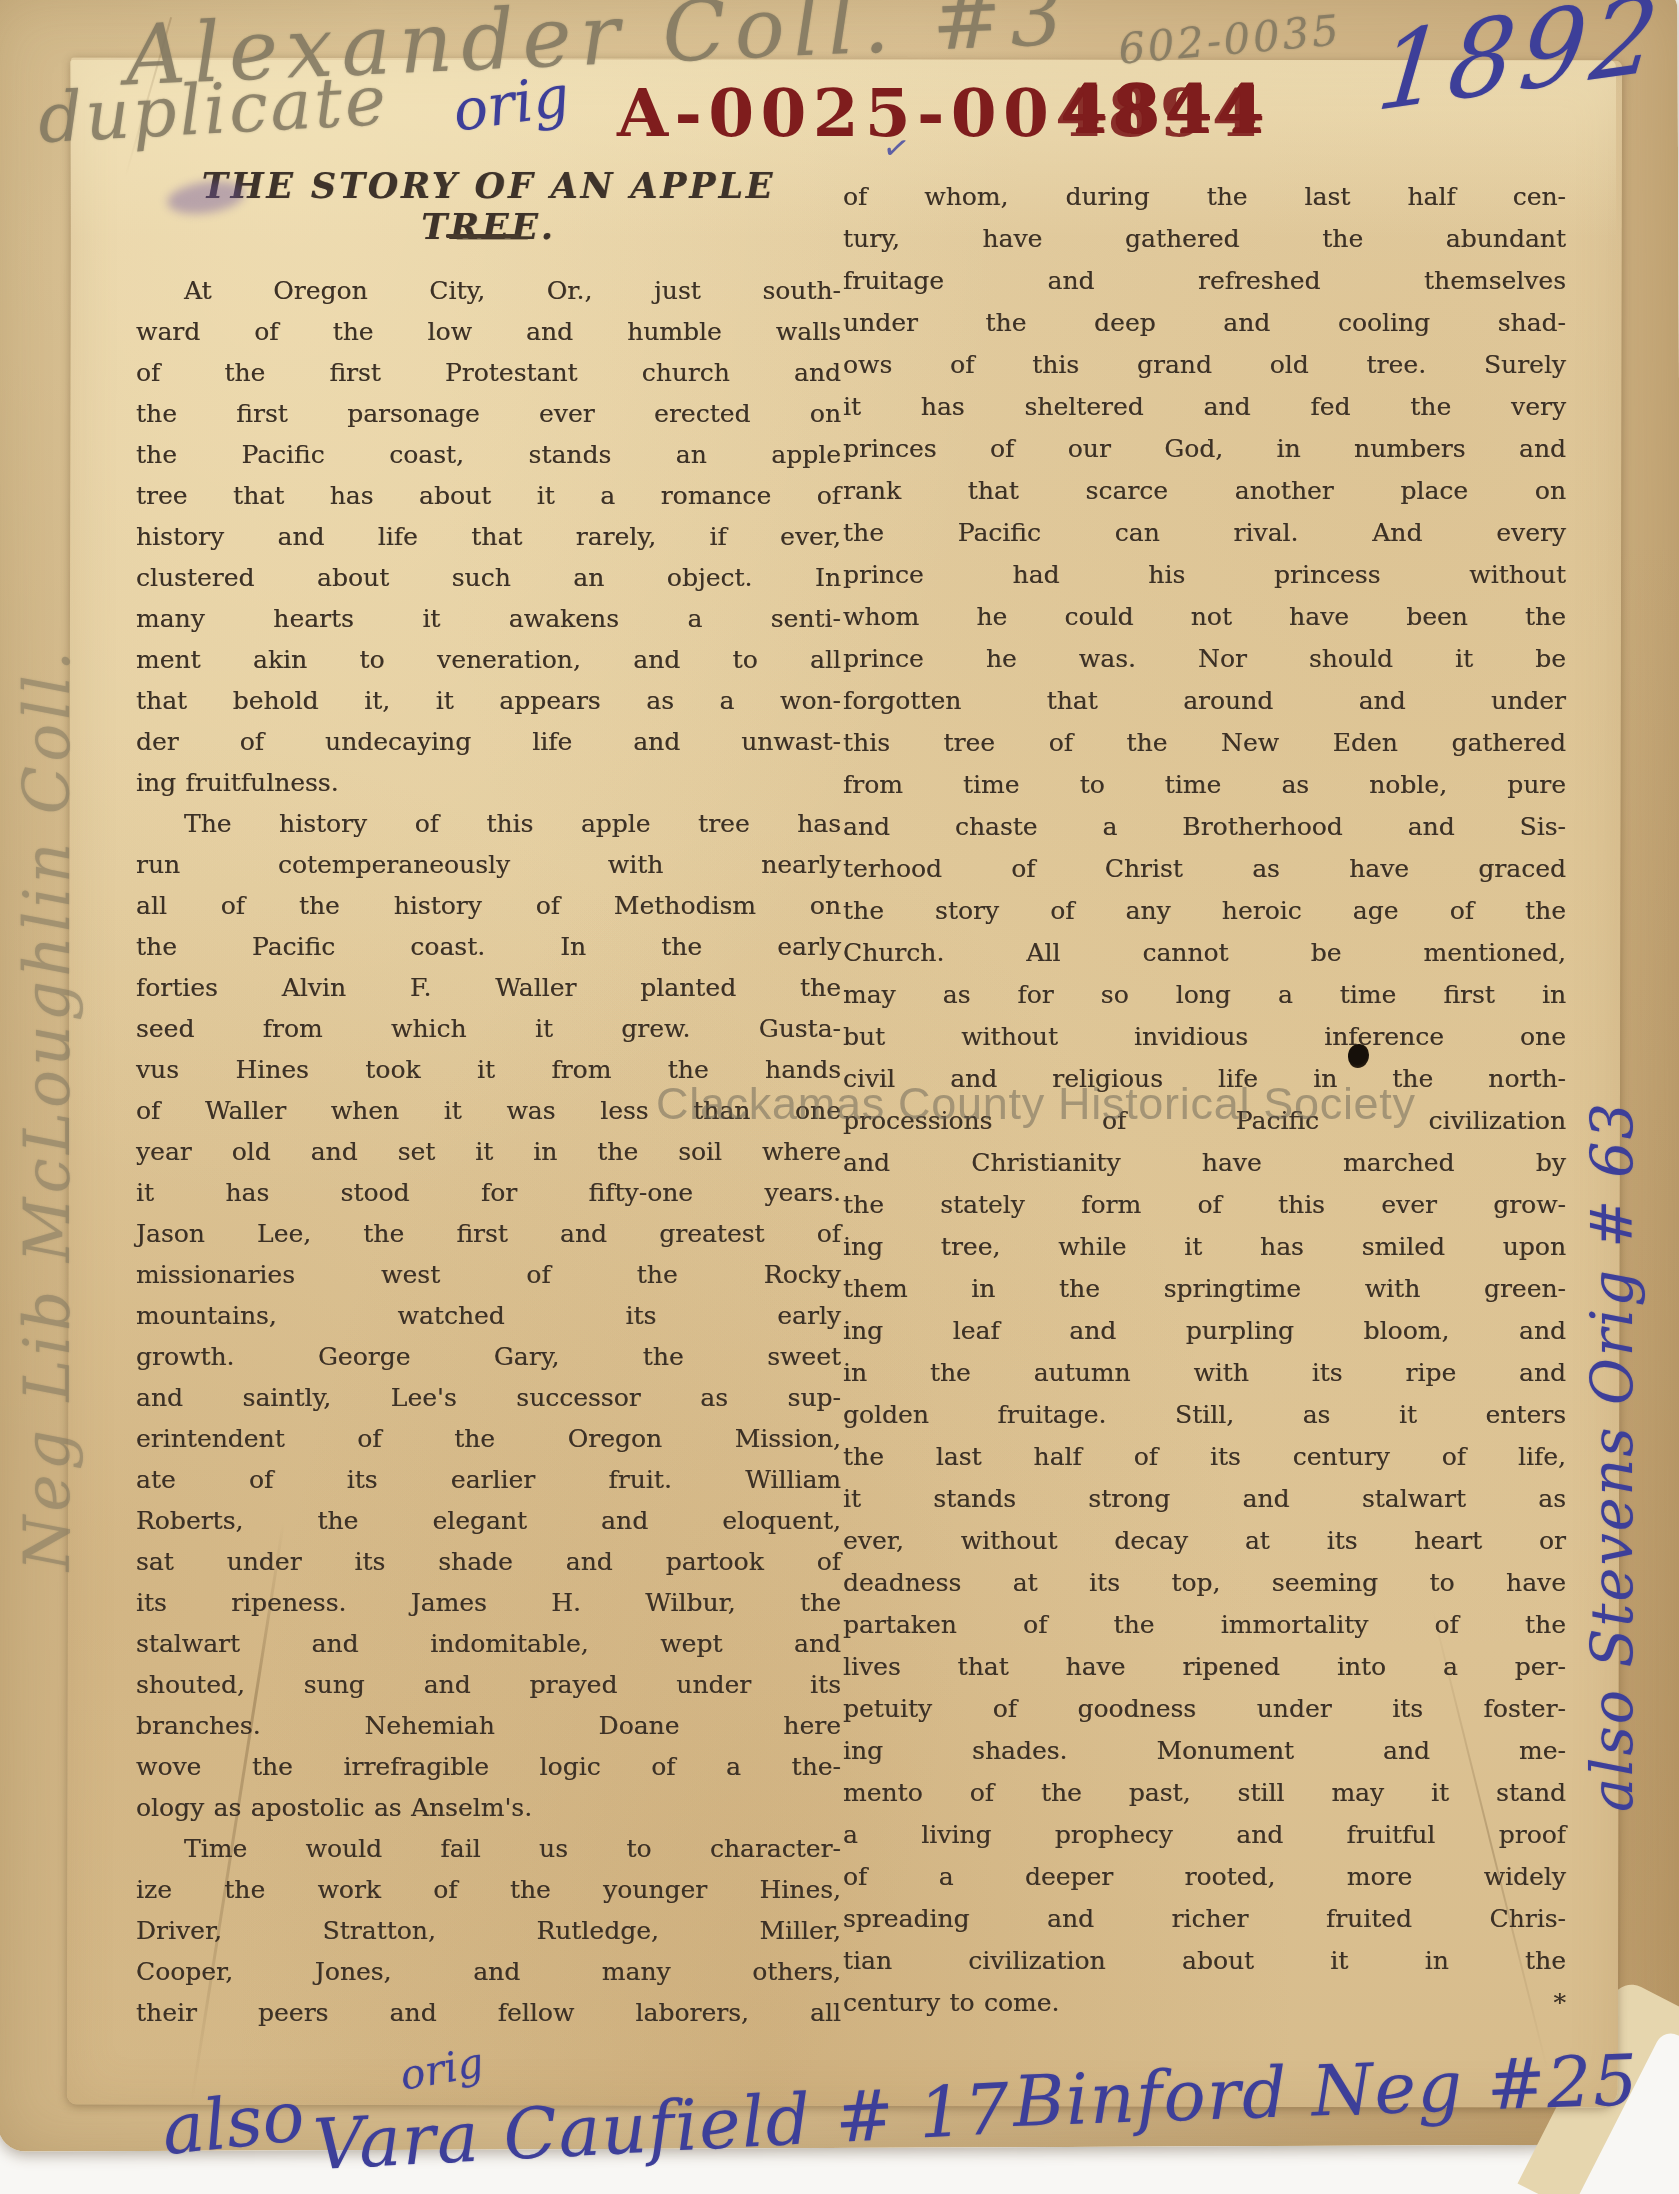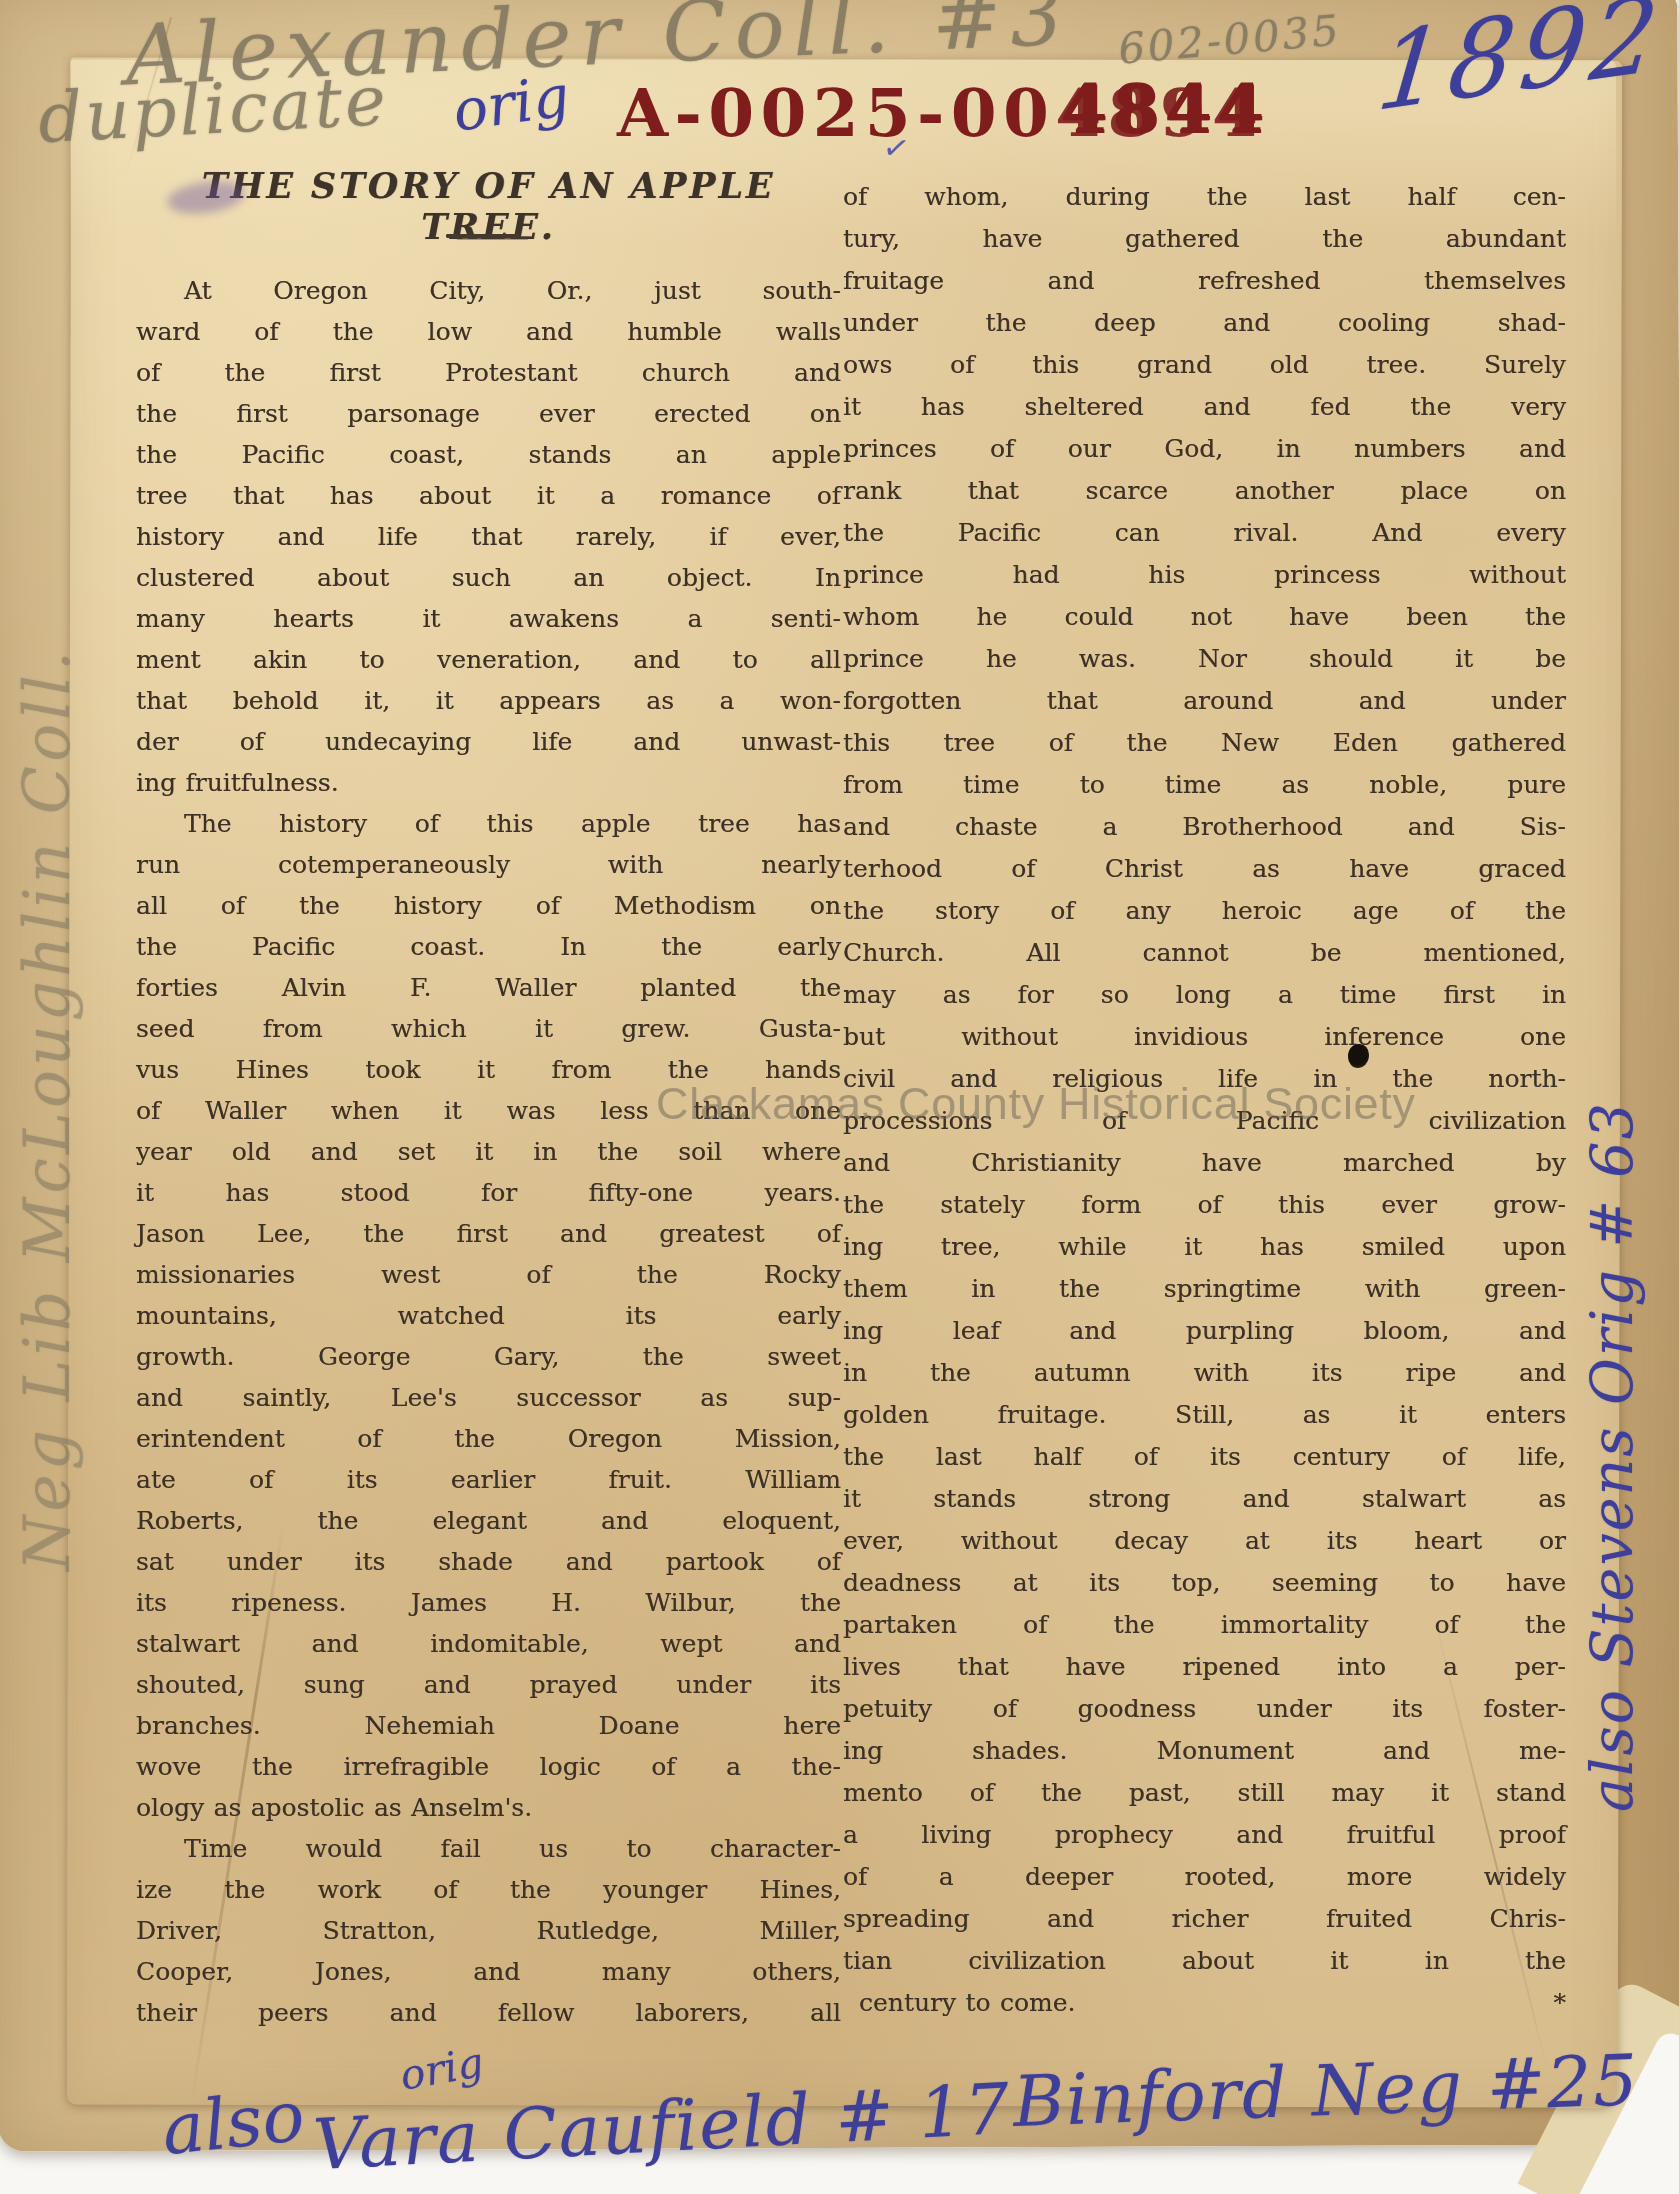--- a/index.html
+++ b/index.html
@@ -71,21 +71,21 @@
   }
   .col{
     position:absolute;font-size:25px;color:#3c3126;z-index:20;
     text-shadow:0.3px 0.3px 0.6px rgba(55,40,25,.5);
   }
   .col-left{left:136px;top:270px;width:705px;line-height:41px;}
   .col-right{left:843px;top:176px;width:723px;line-height:42px;}
   .tline{text-align:justify;text-align-last:justify;word-spacing:1.4px;white-space:normal;}
   .tline.endline{text-align-last:left;}
   .tline.indent{text-indent:48px;}
-  .tline.markline{display:flex;justify-content:space-between;margin-left:16px;}
+  .tline.markline{display:flex;justify-content:space-between;}
 
   
   .watermark{
     position:absolute;left:656px;top:1078px;z-index:30;white-space:nowrap;
     font-family:"Liberation Sans", sans-serif;font-size:45px;letter-spacing:0.7px;
     color:rgba(106,100,86,.50);
   }
 
   
   .hand{position:absolute;white-space:nowrap;font-style:italic;z-index:40;}

